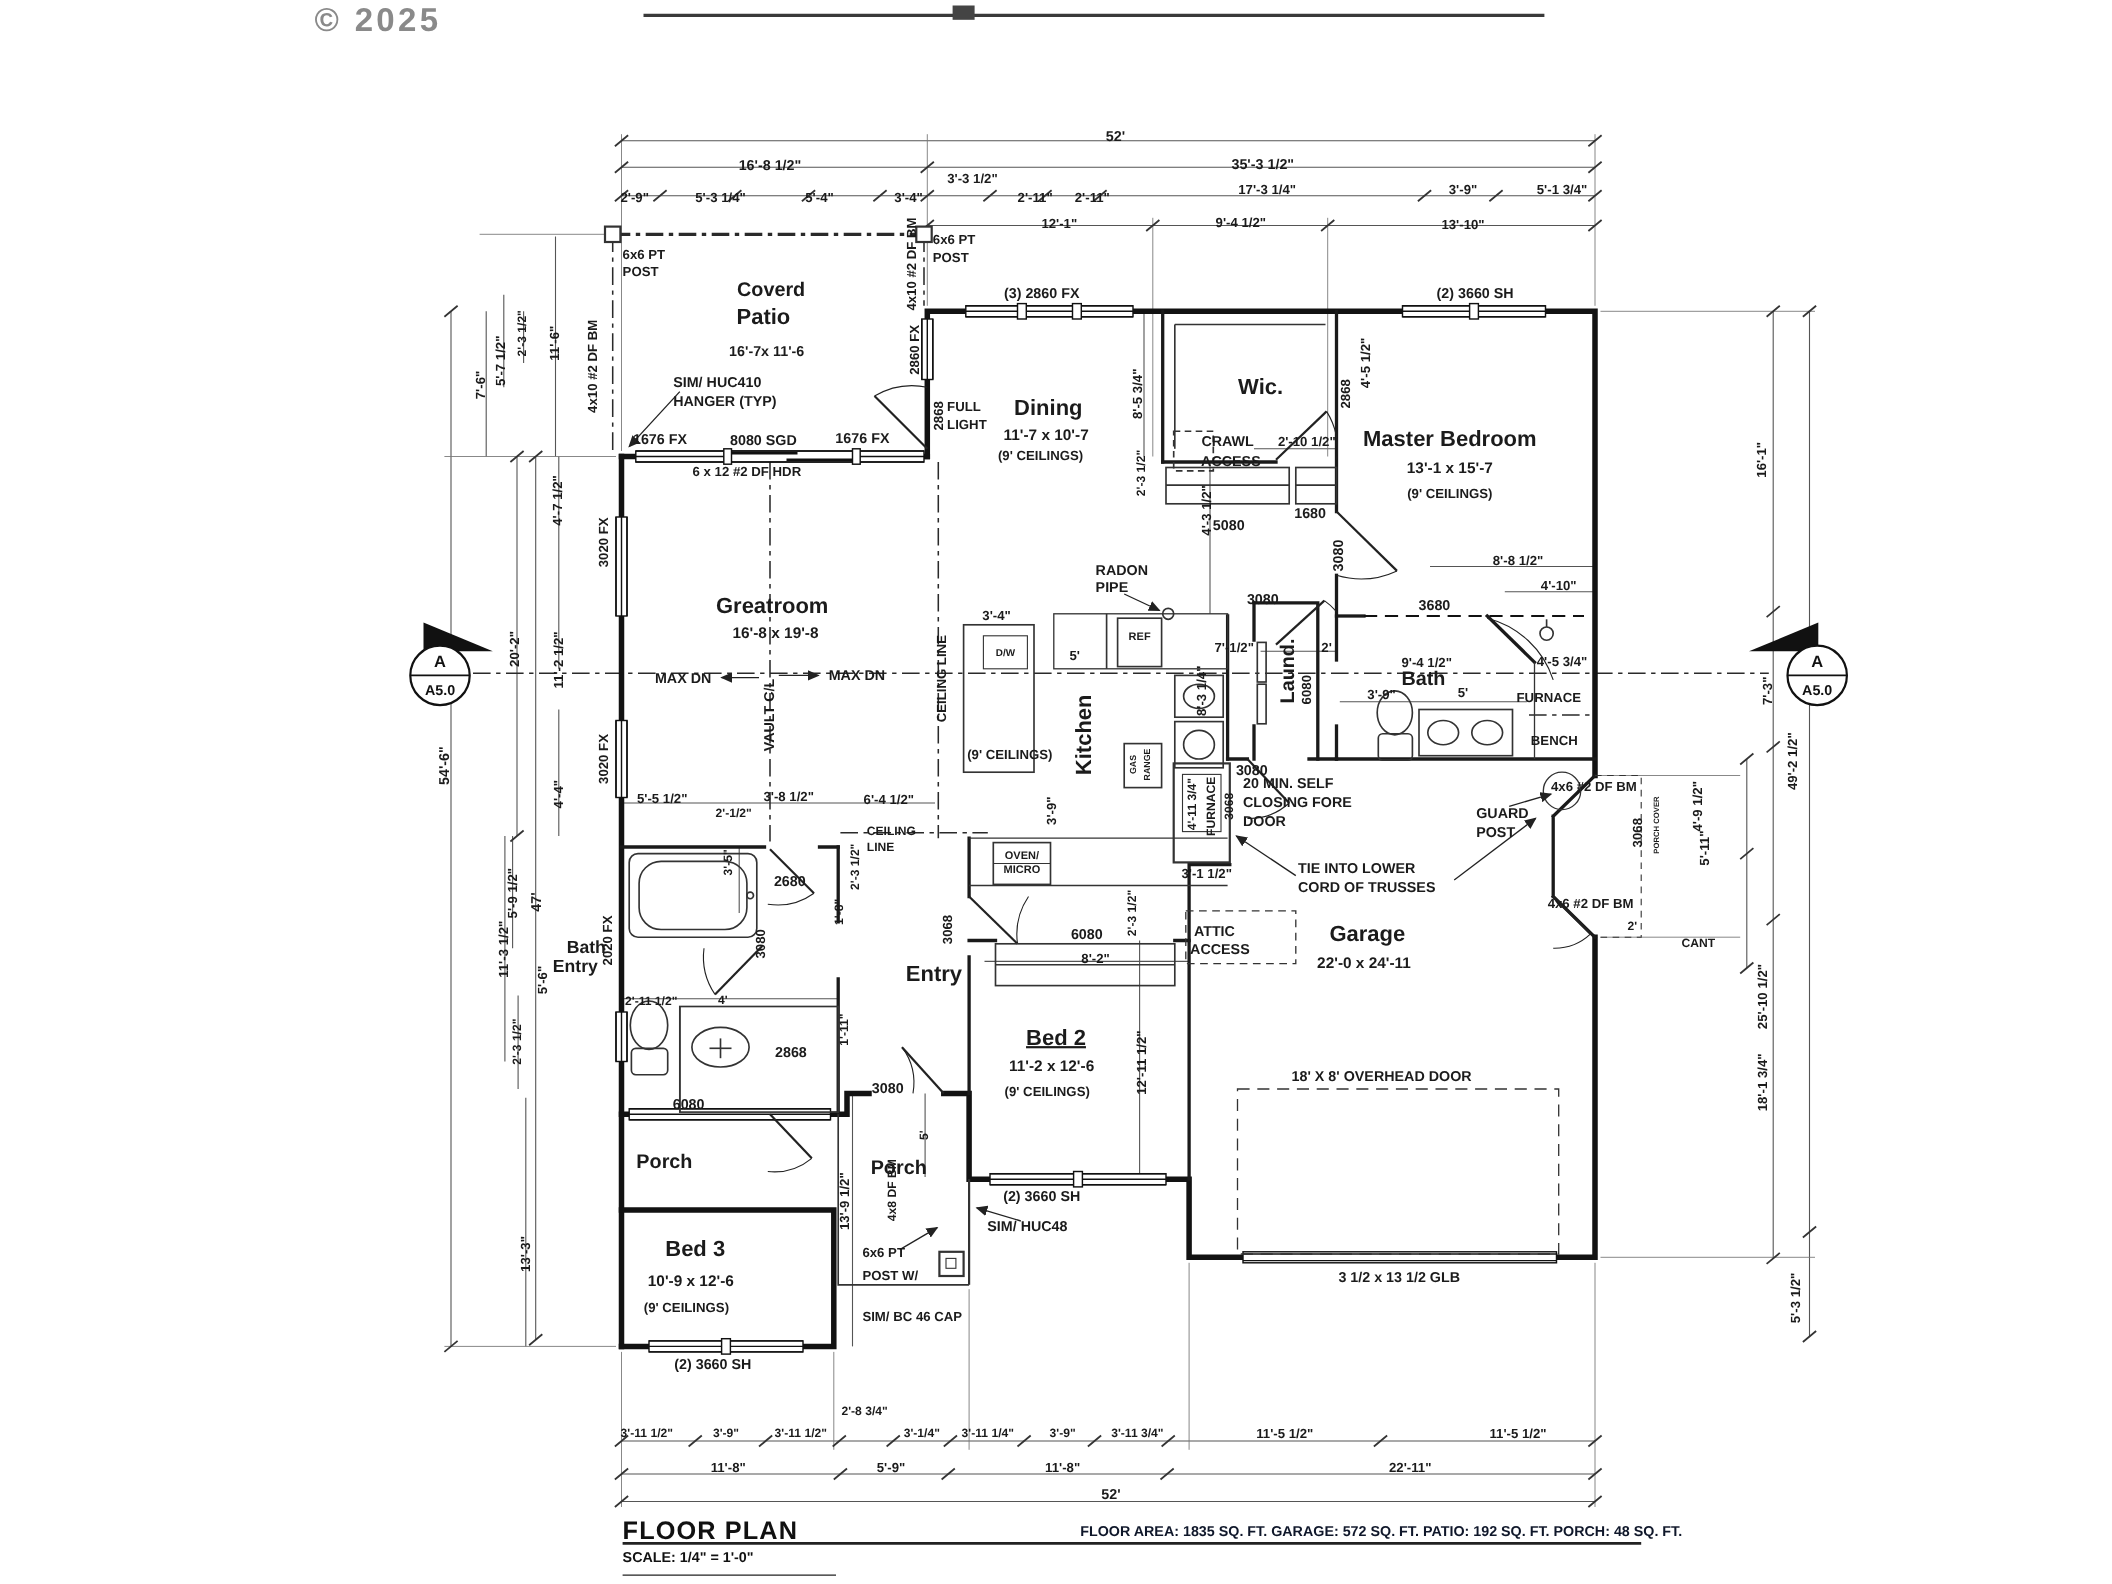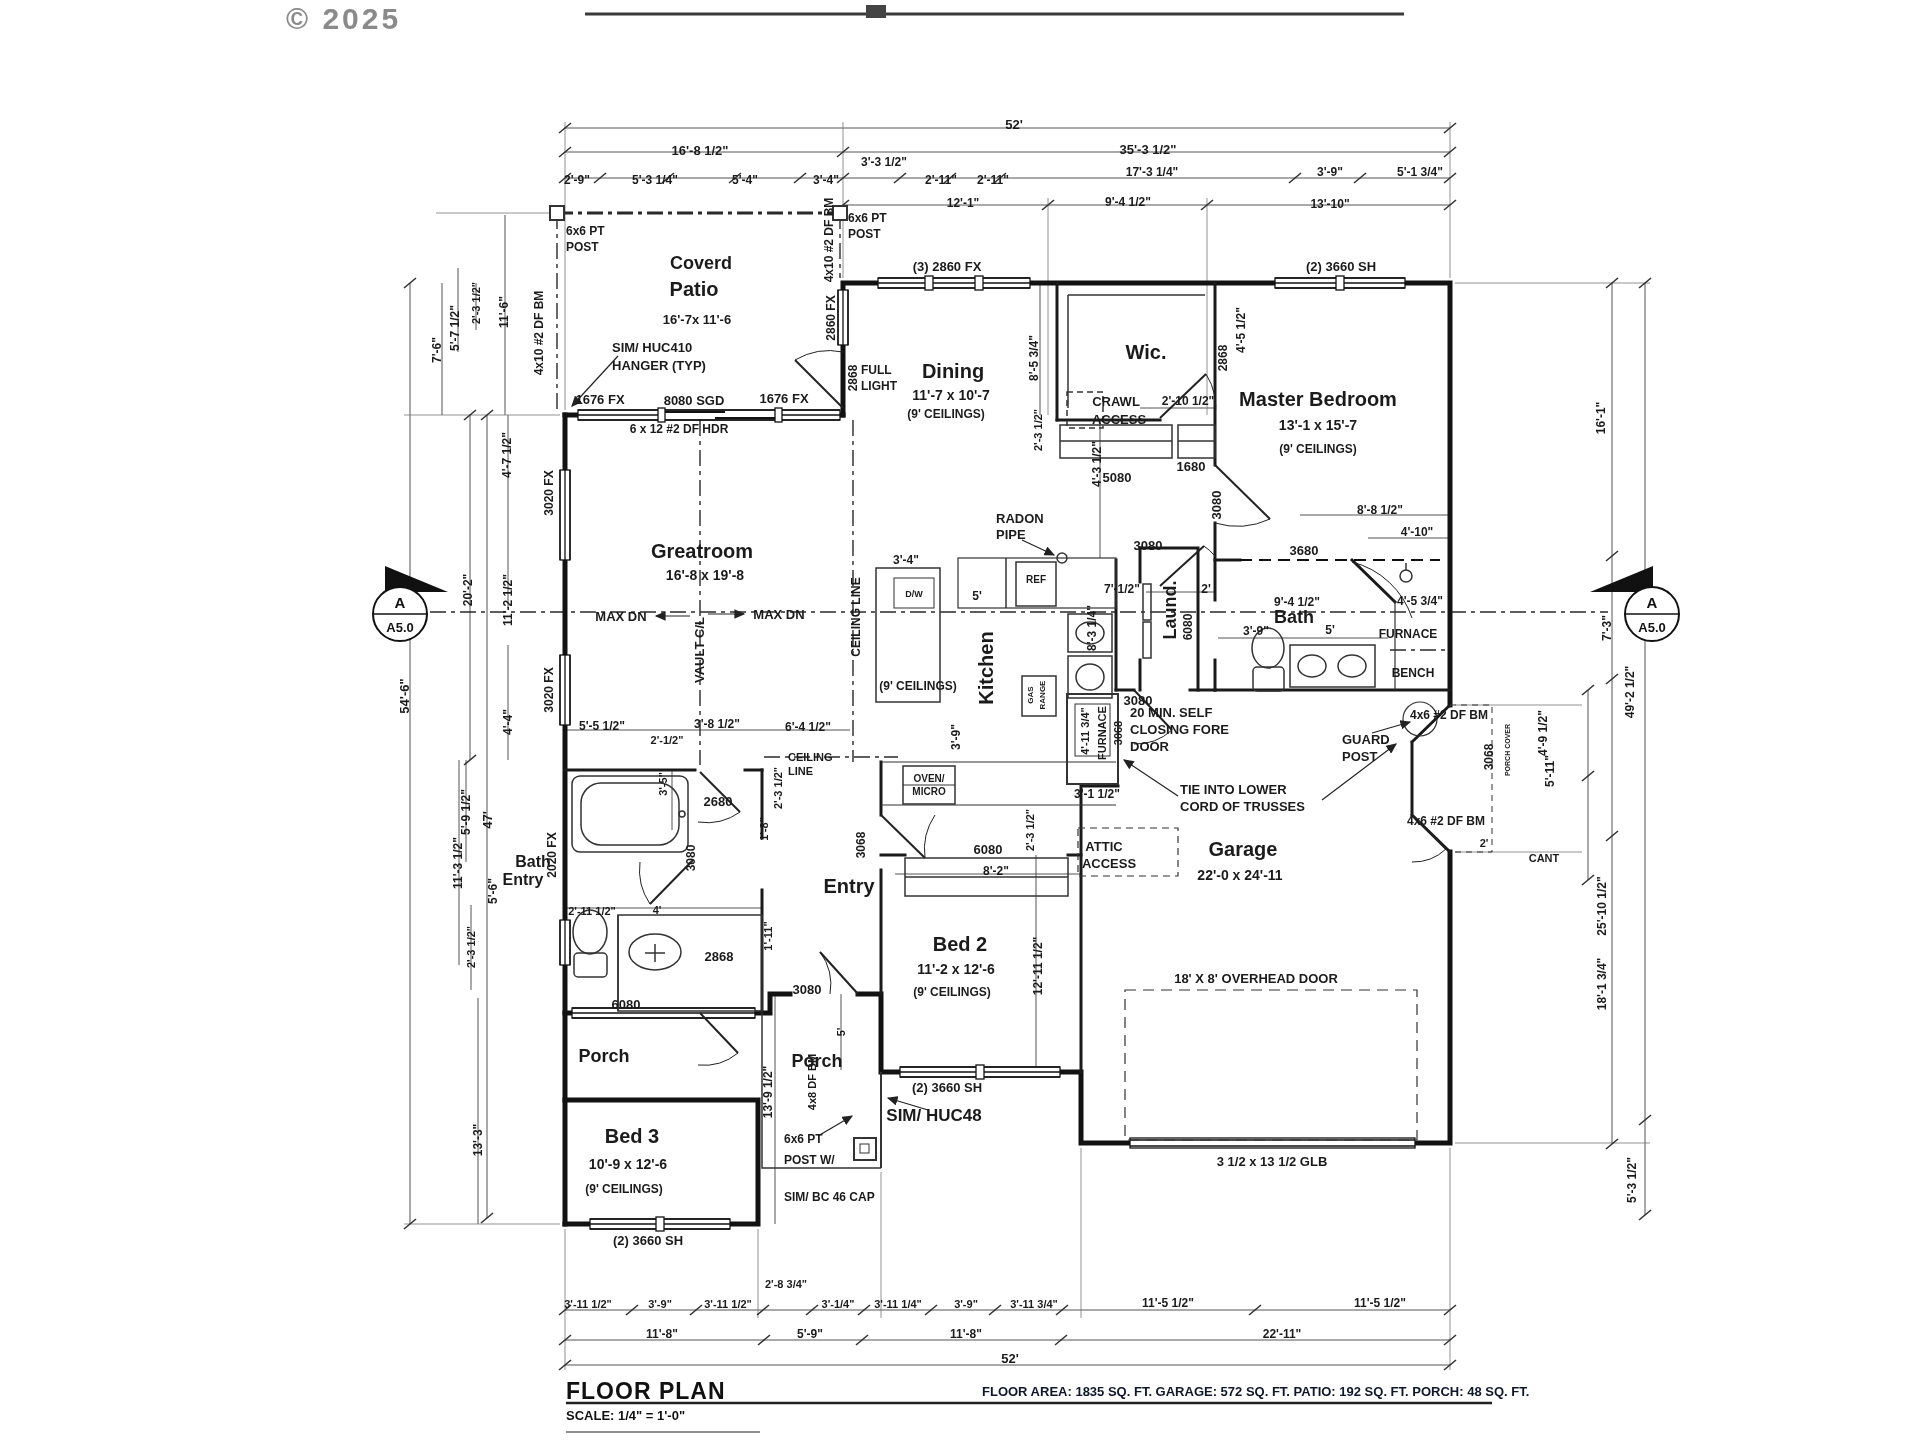--- a/index.html
+++ b/index.html
@@ -511,25 +511,25 @@
     <div class="lb" style="left: 807px; top: 989px; font-size: 13px;">3080</div>
     <div class="lb" style="left: 604px; top: 1056px; font-size: 18px;">Porch</div>
     <div class="lb" style="left: 817px; top: 1061px; font-size: 18px;">Porch</div>
     <div class="lb rot" style="left: 841px; top: 1032px; font-size: 11px;">5'</div>
     <div class="lb rot" style="left: 768px; top: 1092px; font-size: 12px;">13'-9 1/2"</div>
     <div class="lb" style="left: 632px; top: 1136px; font-size: 20px;">Bed 3</div>
     <div class="lb" style="left: 628px; top: 1164px; font-size: 14px;">10'-9 x 12'-6</div>
     <div class="lb" style="left: 624px; top: 1189px; font-size: 12px;">(9' CEILINGS)</div>
     <div class="lb" style="left: 648px; top: 1240px; font-size: 13px;">(2) 3660 SH</div>
     <div class="lb rot" style="left: 812px; top: 1082px; font-size: 11px;">4x8 DF BM</div>
-    <div class="lb" style="left: 934px; top: 1115px; font-size: 17px;">SIM/ HUC48</div>
+    <div class="lb" style="left: 934px; top: 1115px; font-size: 13px;">SIM/ HUC48</div>
     <div class="lb la" style="left: 784px; top: 1139px; font-size: 12px;">6x6 PT</div>
     <div class="lb la" style="left: 784px; top: 1160px; font-size: 12px;">POST W/</div>
     <div class="lb la" style="left: 784px; top: 1181px; font-size: 12px; margin-top: 16px;">SIM/ BC 46 CAP</div>
-    <div class="lb" style="left: 960px; top: 944px; font-size: 20px;">Bed 2</div>
+    <div class="lb" style="left: 960px; top: 944px; font-size: 20px; text-decoration: underline;">Bed 2</div>
     <div class="lb" style="left: 956px; top: 969px; font-size: 14px;">11'-2 x 12'-6</div>
     <div class="lb" style="left: 952px; top: 992px; font-size: 12px;">(9' CEILINGS)</div>
     <div class="lb rot" style="left: 1038px; top: 966px; font-size: 12px;">12'-11 1/2"</div>
     <div class="lb rot" style="left: 1030px; top: 830px; font-size: 11px;">2'-3 1/2"</div>
     <div class="lb" style="left: 988px; top: 849px; font-size: 13px;">6080</div>
     <div class="lb" style="left: 996px; top: 871px; font-size: 12px;">8'-2"</div>
     <div class="lb" style="left: 929px; top: 779px; font-size: 10px;">OVEN/</div>
     <div class="lb" style="left: 929px; top: 792px; font-size: 10px;">MICRO</div>
     <div class="lb rot" style="left: 986px; top: 668px; font-size: 20px;">Kitchen</div>
     <div class="lb" style="left: 918px; top: 686px; font-size: 12px;">(9' CEILINGS)</div>

